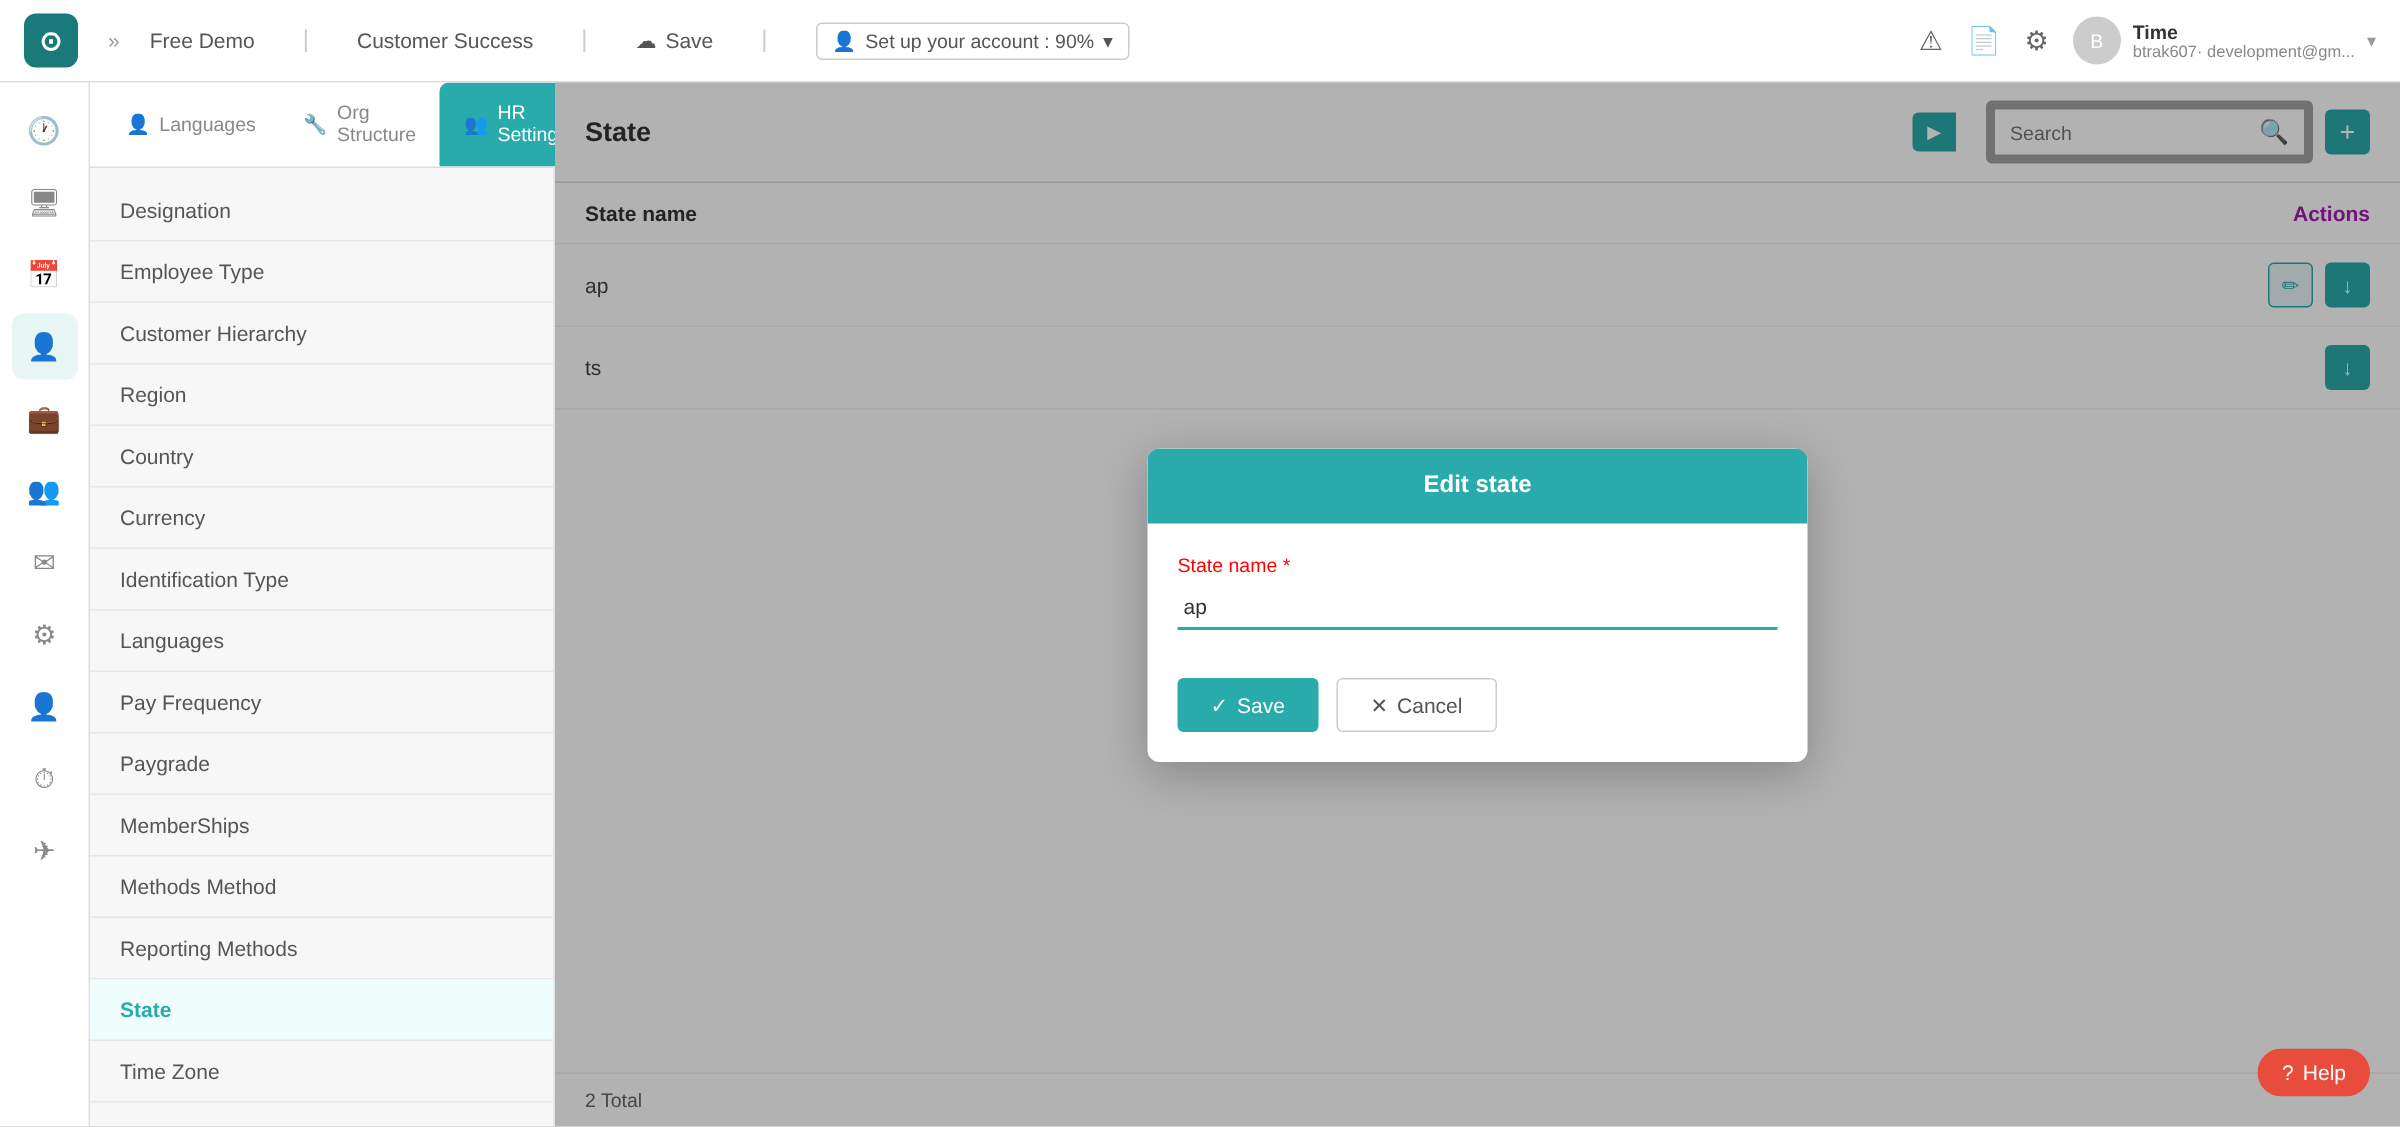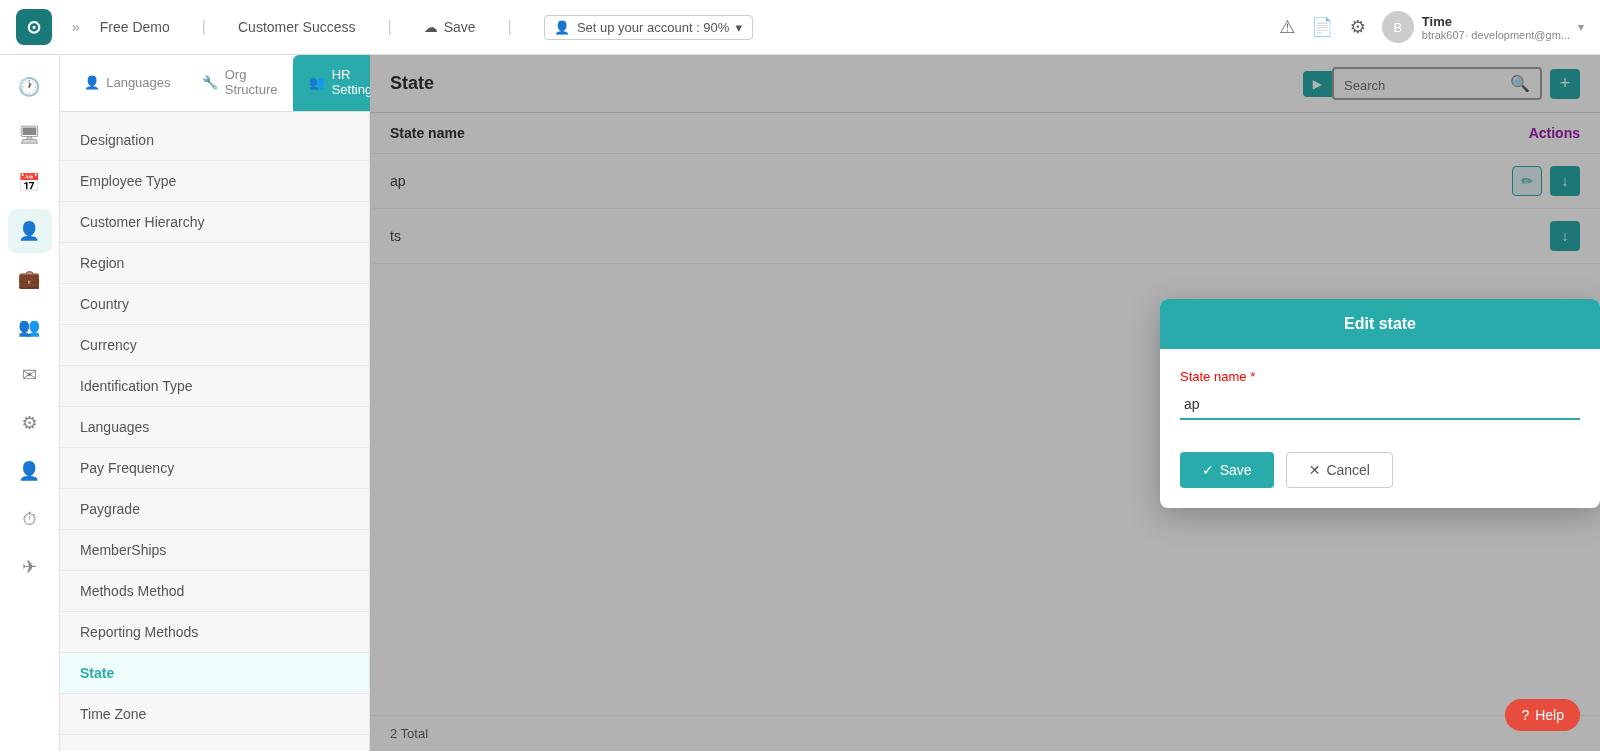--- a/index.html
+++ b/index.html
@@ -110,23 +110,23 @@
     .content-header {
       background: #fff;
       border-bottom: 1px solid #ddd;
       padding: 12px 20px;
       display: flex;
       align-items: center;
       gap: 16px;
     }
     .content-title { font-size: 18px; font-weight: 600; color: #333; flex: 1; }
     .search-box {
-      display: flex; align-items: flex-end;
-      border: 2px solid #a3a3a3; border-radius: 4px;
-      padding: 5px 10px; background: #fff; gap: 6px;
+      display: flex; align-items: center;
+      border: 6px solid #a3a3a3; border-radius: 4px;
+      padding: 5px 10px; background: #fff; gap: 6px; margin-left: 20px;
     }
     .search-box input {
       border: none; outline: none; font-size: 13px; color: #555; width: 160px;
     }
     .search-arrow-btn {
       background: #2aabab; color: #fff;
       border: none; border-radius: 4px 0 0 4px;
       padding: 6px 10px; cursor: pointer; font-size: 12px;
     }
     .add-btn {
@@ -175,21 +175,21 @@
       color: #666;
     }
 
     
     .overlay {
       position: absolute;
       top: 0; left: 0; right: 0; bottom: 0;
       background: rgba(0,0,0,0.3);
       display: flex;
       align-items: center;
-      justify-content: flex-end;
+      justify-content: center;
       z-index: 100;
     }
 
     
     .modal {
       background: #fff;
       border-radius: 8px;
       width: 440px;
       overflow: hidden;
       box-shadow: 0 8px 32px rgba(0,0,0,0.25);

